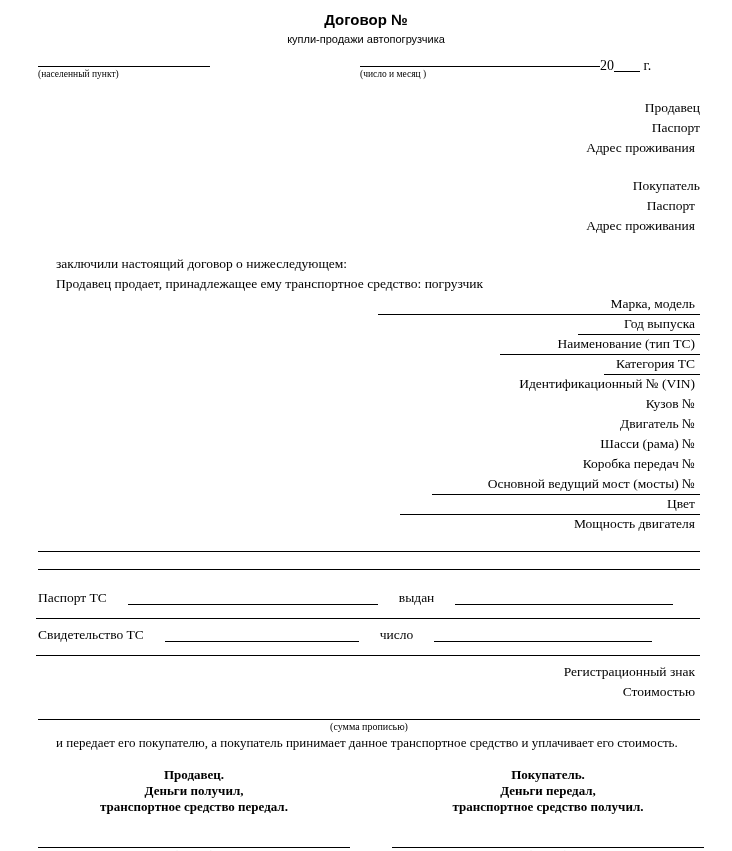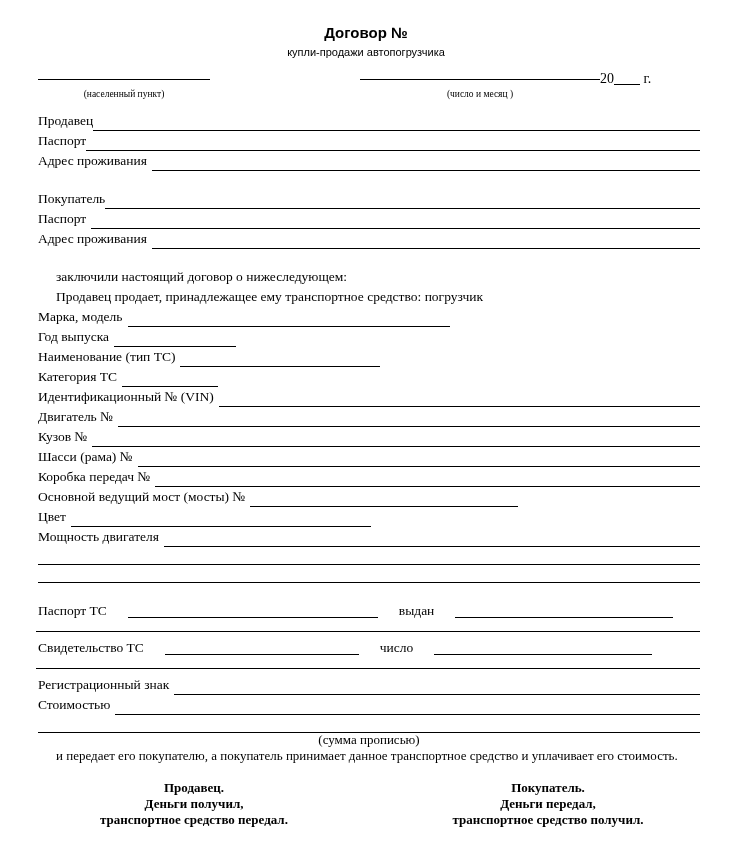--- a/index.html
+++ b/index.html
@@ -19,21 +19,21 @@
   .page {
     position: relative;
     width: 732px;
     height: 851px;
     box-sizing: border-box;
   }
 
   
   .title-block {
     text-align: center;
-    padding-top: 24px;
+    padding-top: 11px;
     font-family: "Liberation Sans", "DejaVu Sans", sans-serif;
   }
   .doc-title {
     font-size: 15px;
     font-weight: bold;
     line-height: 18px;
     letter-spacing: 0px;
   }
   .doc-subtitle {
     font-size: 11px;
@@ -59,23 +59,22 @@
     left: 360px;
     top: 8px;
     width: 240px;
   }
   .rule {
     border-bottom: 1.4px solid #000;
     height: 0;
   }
   .caption {
     font-size: 9.5px;
-    text-align: center;
     line-height: 12px;
-    margin-top: 8px;
+    margin-top: 1px;
     font-family: "Liberation Serif", "DejaVu Serif", serif;
   }
   .year-tail {
     position: absolute;
     left: 600px;
     top: 0px;
     font-size: 14px;
     white-space: nowrap;
   }
   .year-tail .blank {
@@ -91,20 +90,21 @@
     margin-left: 38px;
     margin-right: 32px;
   }
   .field {
     display: flex;
     align-items: flex-end;
     font-size: 13.5px;
     line-height: 20px;
     height: 20px;
     white-space: nowrap;
+    flex-direction: column;
   }
   .field .lbl {
     flex: 0 0 auto;
     padding-right: 0px;
   }
   .field .lbl.gap { padding-right: 5px; }
   .field .ln {
     border-bottom: 1.4px solid #000;
     height: 16px;
   }
@@ -152,21 +152,21 @@
     border-bottom: 1.4px solid #000;
     height: 16px;
   }
   .pts-row .ln-b {
     border-bottom: 1.4px solid #000;
     height: 16px;
   }
 
   
   .sum-caption {
-    font-size: 13px;
+    font-size: 10px;
     text-align: center;
     line-height: 12px;
     margin-top: 1px;
     margin-left: 38px;
     margin-right: 32px;
   }
 
   
   .sig-wrap {
     position: relative;
@@ -275,25 +275,25 @@
       </div>
       <div class="field">
         <span class="lbl gap">Категория ТС</span>
         <span class="ln" style="width: 96px;"></span>
       </div>
       <div class="field">
         <span class="lbl gap">Идентификационный  № (VIN)</span>
         <span class="ln grow"></span>
       </div>
       <div class="field">
+        <span class="lbl gap">Кузов №</span>
+        <span class="ln grow"></span>
+      </div>
+      <div class="field">
         <span class="lbl gap">Двигатель №</span>
-        <span class="ln grow"></span>
-      </div>
-      <div class="field">
-        <span class="lbl gap">Кузов №</span>
         <span class="ln grow"></span>
       </div>
       <div class="field">
         <span class="lbl gap">Шасси (рама) №</span>
         <span class="ln grow"></span>
       </div>
       <div class="field">
         <span class="lbl gap">Коробка передач №</span>
         <span class="ln grow"></span>
       </div>

